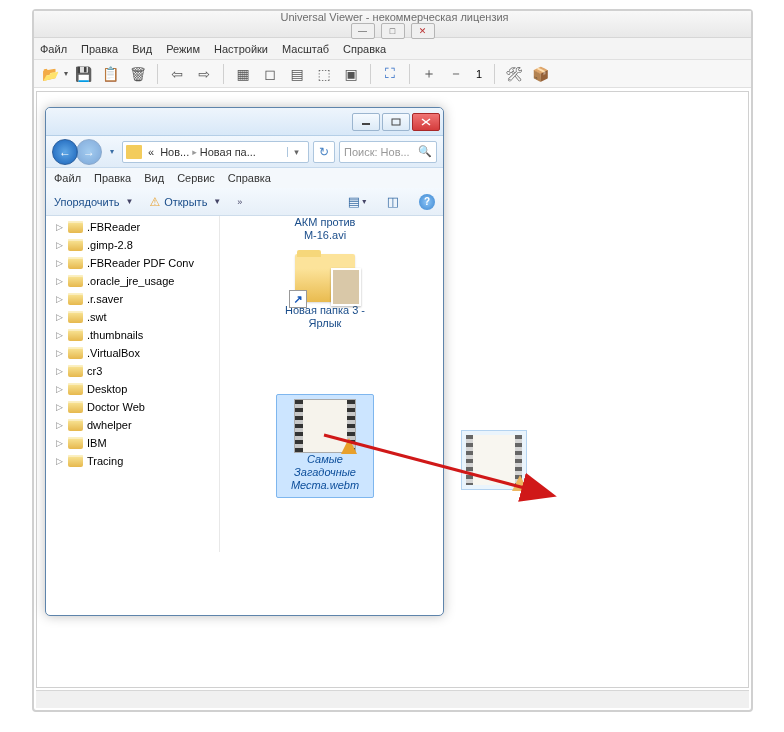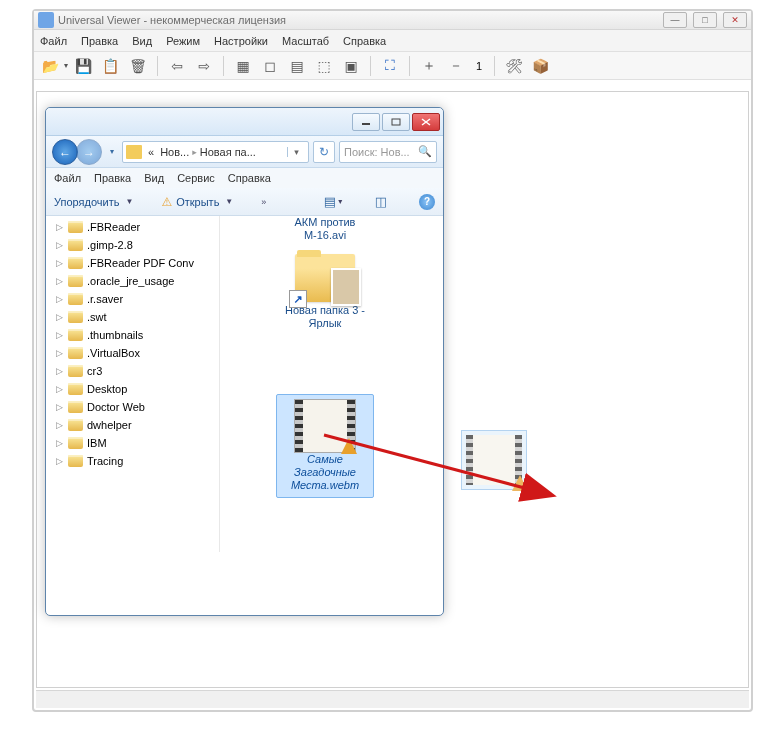--- a/index.html
+++ b/index.html
@@ -1,20 +1,20 @@
 <!DOCTYPE html>
 <html><head>
 <meta charset="utf-8">
 <style>
 * { margin: 0; padding: 0; box-sizing: border-box; font-family: "Segoe UI", Tahoma, sans-serif; }
 body { background: #fff; width: 784px; height: 732px; position: relative; overflow: hidden; }
 
 
 .main-window { position: absolute; left: 32px; top: 9px; width: 721px; height: 703px; border: 2px solid #d0d0d0; border-radius: 4px; background: #fff; }
-.main-titlebar { height: 19px; background: linear-gradient(#f8f8f8,#e8e8e8); display: flex; align-items: center; padding: 0 4px; border-bottom: 1px solid #d6d6d6; }
+.main-titlebar { height: 27px; background: linear-gradient(#f8f8f8,#e8e8e8); display: flex; align-items: center; padding: 0 4px; border-bottom: 1px solid #d6d6d6; flex-direction: column; }
 .main-title { font-size: 11px; color: #6d6d6d; flex: 1; margin-left: 4px; }
 .app-icon { width: 16px; height: 16px; background: #6fa5e6; display: inline-block; border-radius: 2px; }
 .win-btns { display: flex; gap: 6px; }
 .win-btn { width: 24px; height: 16px; border: 1px solid #b5b5b5; border-radius: 2px; background: #f0f0f0; display: flex; align-items: center; justify-content: center; font-size: 9px; color: #555; cursor: pointer; }
 .win-btn.close { color: #b33; }
 
 .main-menu { height: 22px; background: #f4f4f4; display: flex; align-items: center; padding: 0 6px; gap: 14px; font-size: 11px; color: #333; border-bottom: 1px solid #e0e0e0; }
 .main-menu span { cursor: pointer; }
 
 .main-toolbar { height: 28px; background: #f7f7f7; display: flex; align-items: center; padding: 0 6px; gap: 5px; border-bottom: 1px solid #e0e0e0; }
@@ -43,21 +43,21 @@
 .addr-sep { color: #999; font-size:9px;}
 .addr-dropdown { width: 18px; text-align: center; border-left: 1px solid #adc6de; color: #666; font-size: 9px; cursor:pointer;}
 .refresh-btn { width: 22px; height: 22px; background: #fff; border: 1px solid #adc6de; display: flex; align-items: center; justify-content: center; font-size: 12px; color: #4782c3; cursor: pointer; border-radius:2px;}
 .search-box { width: 98px; height: 22px; background: #fff; border: 1px solid #adc6de; border-radius: 2px; display: flex; align-items: center; padding: 0 4px; font-size: 11px; }
 .search-ph { color: #999; flex: 1; }
 .search-icon { color: #4782c3; font-size: 11px; }
 
 .exp-menu { height: 20px; background: #f4f8fc; display: flex; align-items: center; padding: 0 8px; gap: 13px; font-size: 11px; color: #333; }
 .exp-menu span { cursor: pointer; }
 
-.exp-toolbar { height: 28px; background: linear-gradient(#f4f9fe,#e6eff8); display: flex; align-items: center; padding: 0 8px; gap: 28px; border-bottom: 1px solid #cddceb; font-size: 11px; }
+.exp-toolbar { height: 28px; background: linear-gradient(#f4f9fe,#e6eff8); display: flex; align-items: center; padding: 0 8px; gap: 16px; border-bottom: 1px solid #cddceb; font-size: 11px; }
 .exp-tb-item { display: flex; align-items: center; gap: 4px; cursor: pointer; color: #1a4d8a; }
 .tb-small-icon { font-size: 12px; }
 .tb-split-dd { font-size:8px; color:#446; margin-left:2px;}
 .tb-icon-btn { width: 20px; height: 20px; display: flex; align-items: center; justify-content: center; cursor: pointer; color: #3a6ea5; font-size: 13px; }
 .help-icon { width: 16px; height: 16px; border-radius: 50%; background: radial-gradient(#8cc5f7,#3a85d0); color: #fff; font-size: 10px; display: flex; align-items: center; justify-content: center; font-weight:bold;}
 
 .exp-body { display: flex; height: 336px; }
 .tree { width: 174px; border-right: 1px solid #e8e8e8; overflow: hidden; padding: 2px 0; }
 .tree-item { display: flex; align-items: center; padding: 1px 4px 1px 22px; font-size: 11px; height: 18px; cursor:pointer; position:relative;}
 .tree-caret { position:absolute; left:9px; width:9px; height:9px; font-size:9px; color:#888; display:flex; align-items:center; justify-content:center;}

